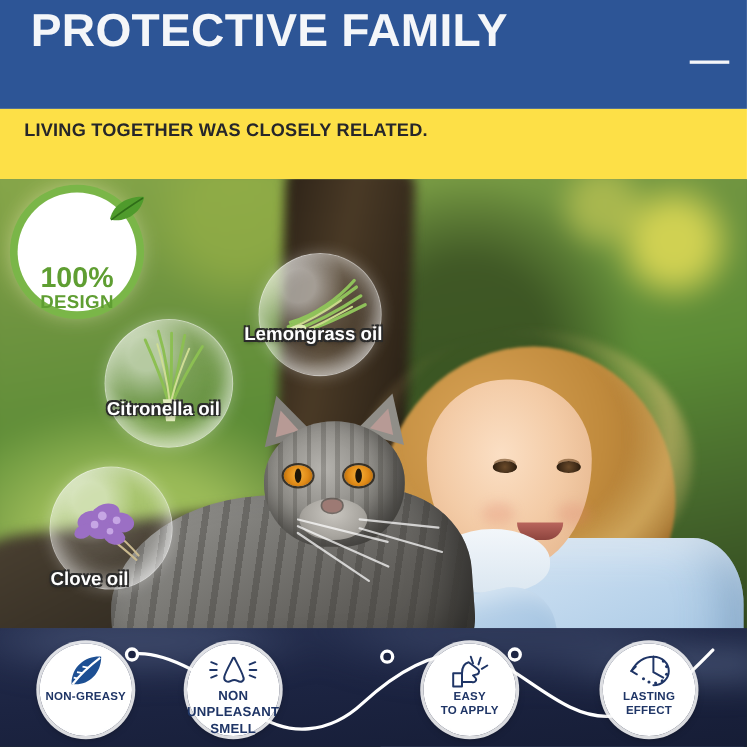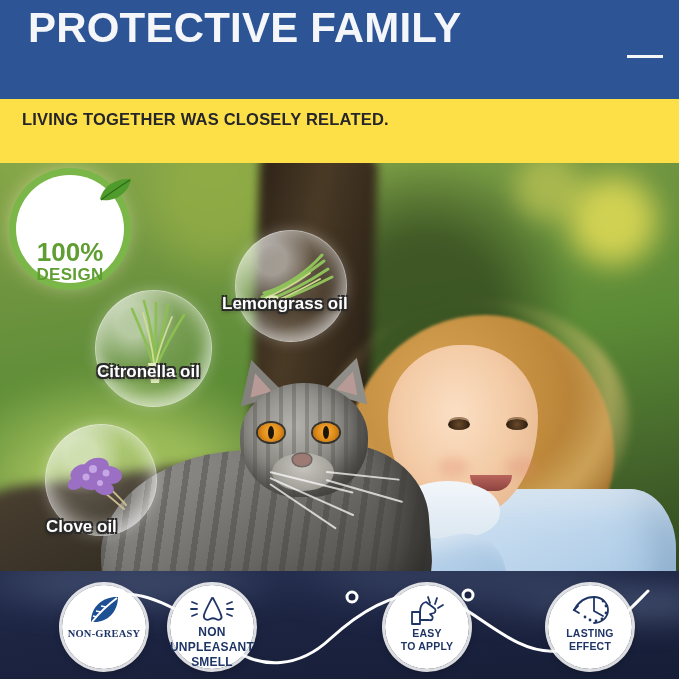--- a/index.html
+++ b/index.html
@@ -564,21 +564,21 @@
       </g>
       <g fill="none" stroke="#ffffff" stroke-width="3">
         <circle cx="120" cy="24" r="5" fill="#1c2442"></circle>
         <circle cx="232" cy="78" r="5" fill="#1c2442"></circle>
         <circle cx="352" cy="26" r="5" fill="#1c2442"></circle>
         <circle cx="468" cy="24" r="5" fill="#1c2442"></circle>
         <circle cx="580" cy="78" r="5" fill="#1c2442"></circle>
       </g>
     </svg>
 
-    <div class="feat" style="left:62px;font-family:Liberation Serif, serif;">
+    <div class="feat" style="left:36px;">
       <div class="feat-icon">
         <svg width="34" height="30" viewBox="0 0 34 30">
           <path d="M4 27 C4 10 18 1 31 2 C31 18 19 28 6 27 Z" fill="#1d4f93"></path>
           <path d="M5 27 C12 18 22 9 30 3" stroke="#ffffff" stroke-width="2" fill="none"></path>
           <path d="M10 22 L6 21 M14 17 L9 16 M19 12 L14 11" stroke="#ffffff" stroke-width="1.6"></path>
         </svg>
       </div>
       <div class="feat-label">NON-GREASY</div>
     </div>
 

